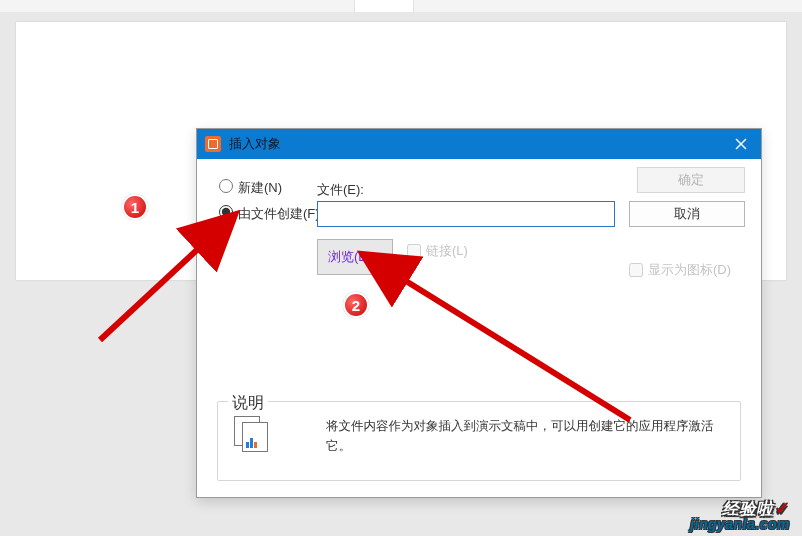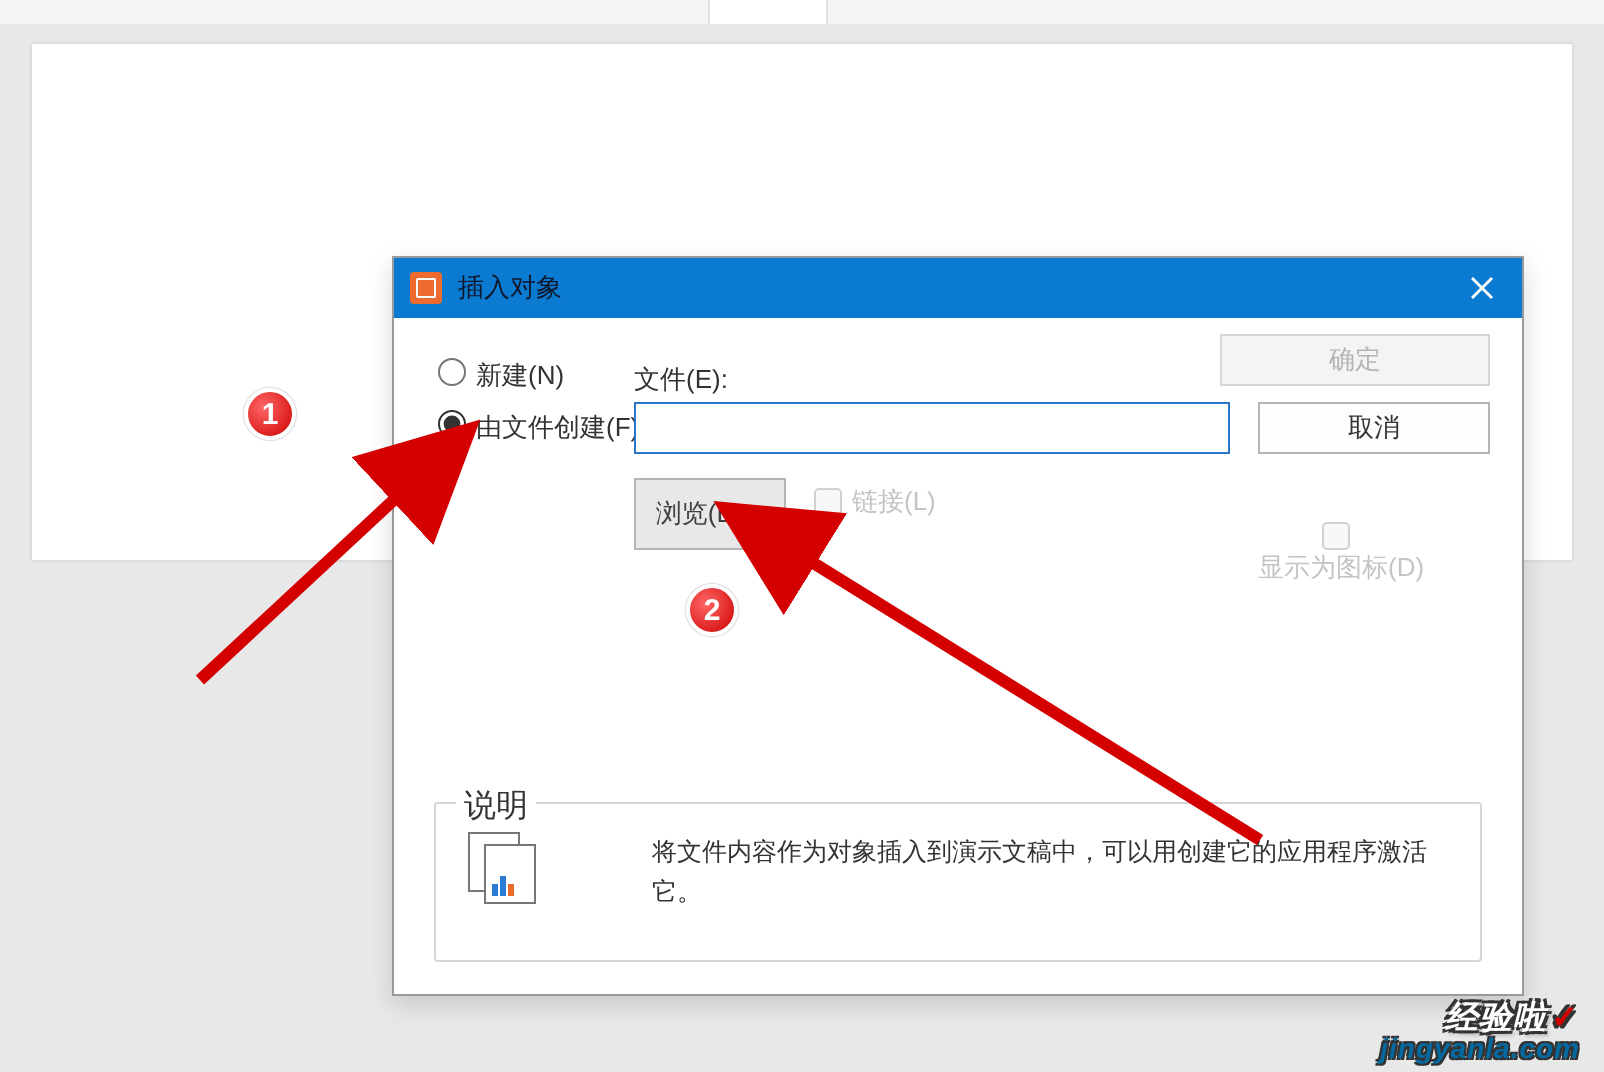--- a/index.html
+++ b/index.html
@@ -126,21 +126,21 @@
   }
 
   .browse-btn {
     position: absolute;
     left: 120px;
     top: 80px;
     width: 76px;
     height: 36px;
     background: #e8e8e8;
     border: 1px solid #b5b5b5;
-    color: #404040;
+    color: #6d28d9;
     cursor: pointer;
     font: inherit;
   }
 
   .link-check {
     position: absolute;
     left: 210px;
     top: 83px;
     display: flex;
     align-items: center;
@@ -152,32 +152,31 @@
     border: 1px solid #c4c4c4;
   }
 
   .show-icon-check {
     position: absolute;
     left: 432px;
     top: 102px;
     display: flex;
     align-items: center;
     color: #c4c4c4;
-    flex-direction: column;
   }
   .show-icon-check input[type=checkbox] {
     width: 14px; height: 14px;
     margin-right: 5px;
   }
 
   .ok-btn {
     position: absolute;
     right: 16px;
     top: 8px;
-    width: 135px;
+    width: 108px;
     height: 26px;
     background: #f4f4f4;
     border: 1px solid #d6d6d6;
     color: #b4b4b4;
     font: inherit;
     cursor: default;
     text-align: center;
   }
   .cancel-btn {
     position: absolute;

